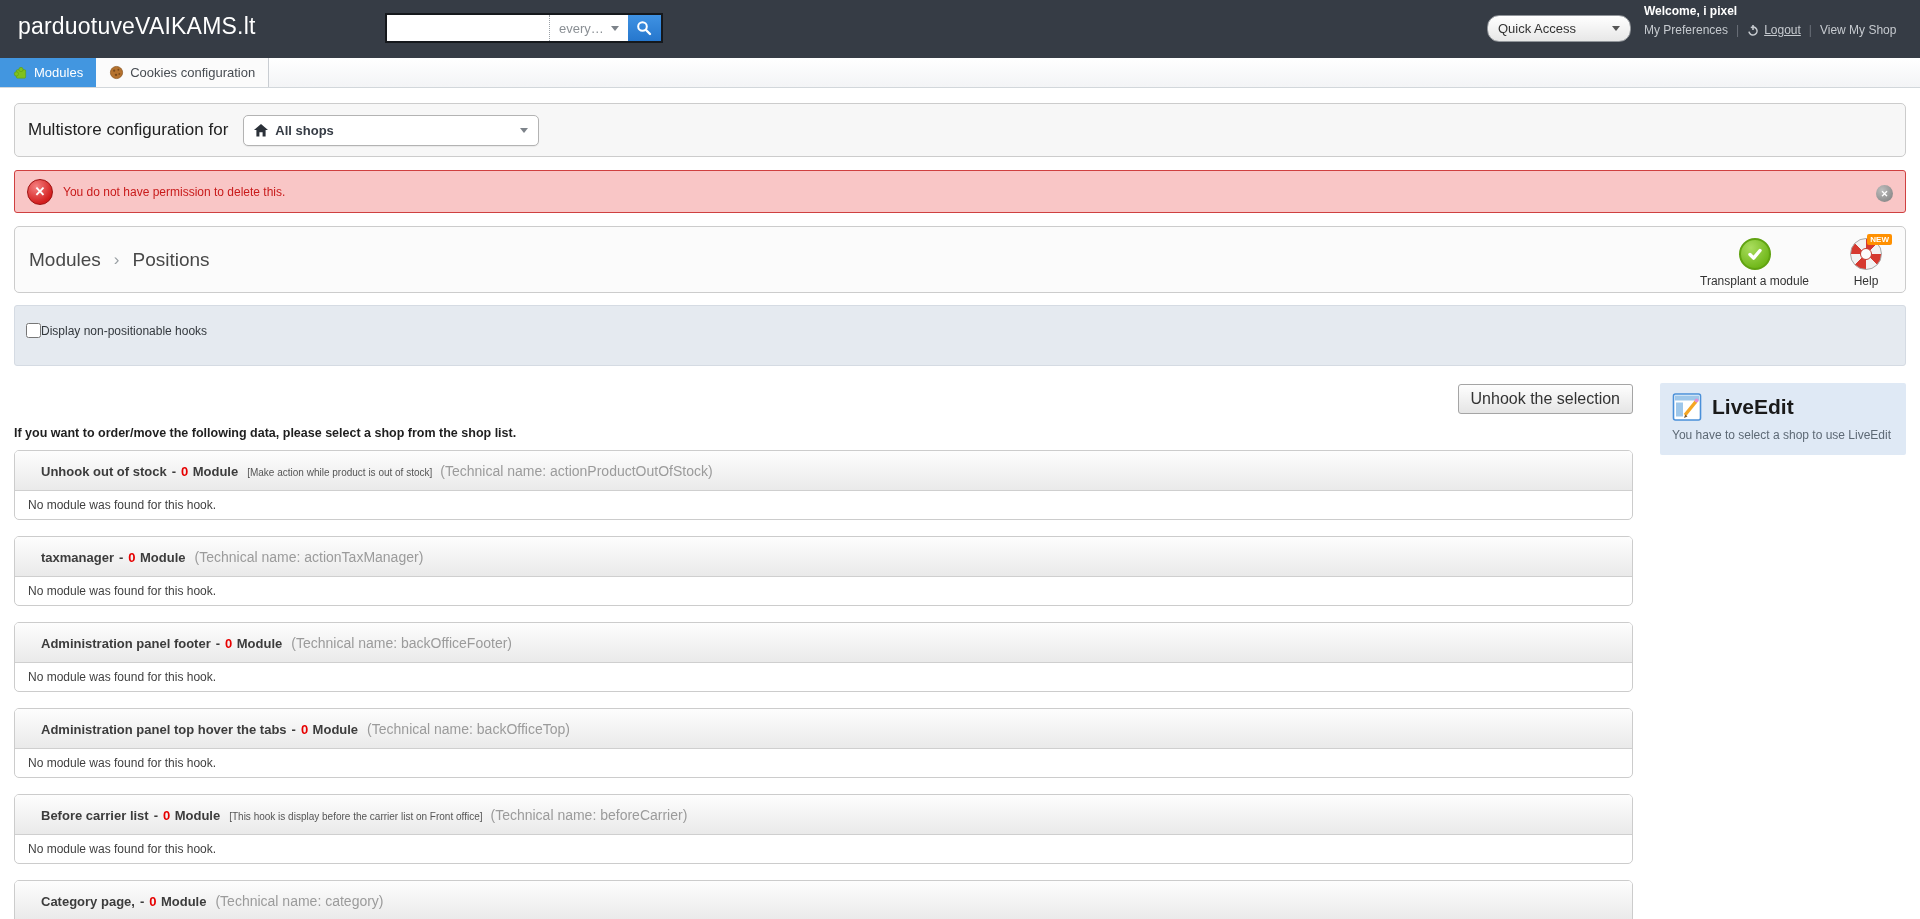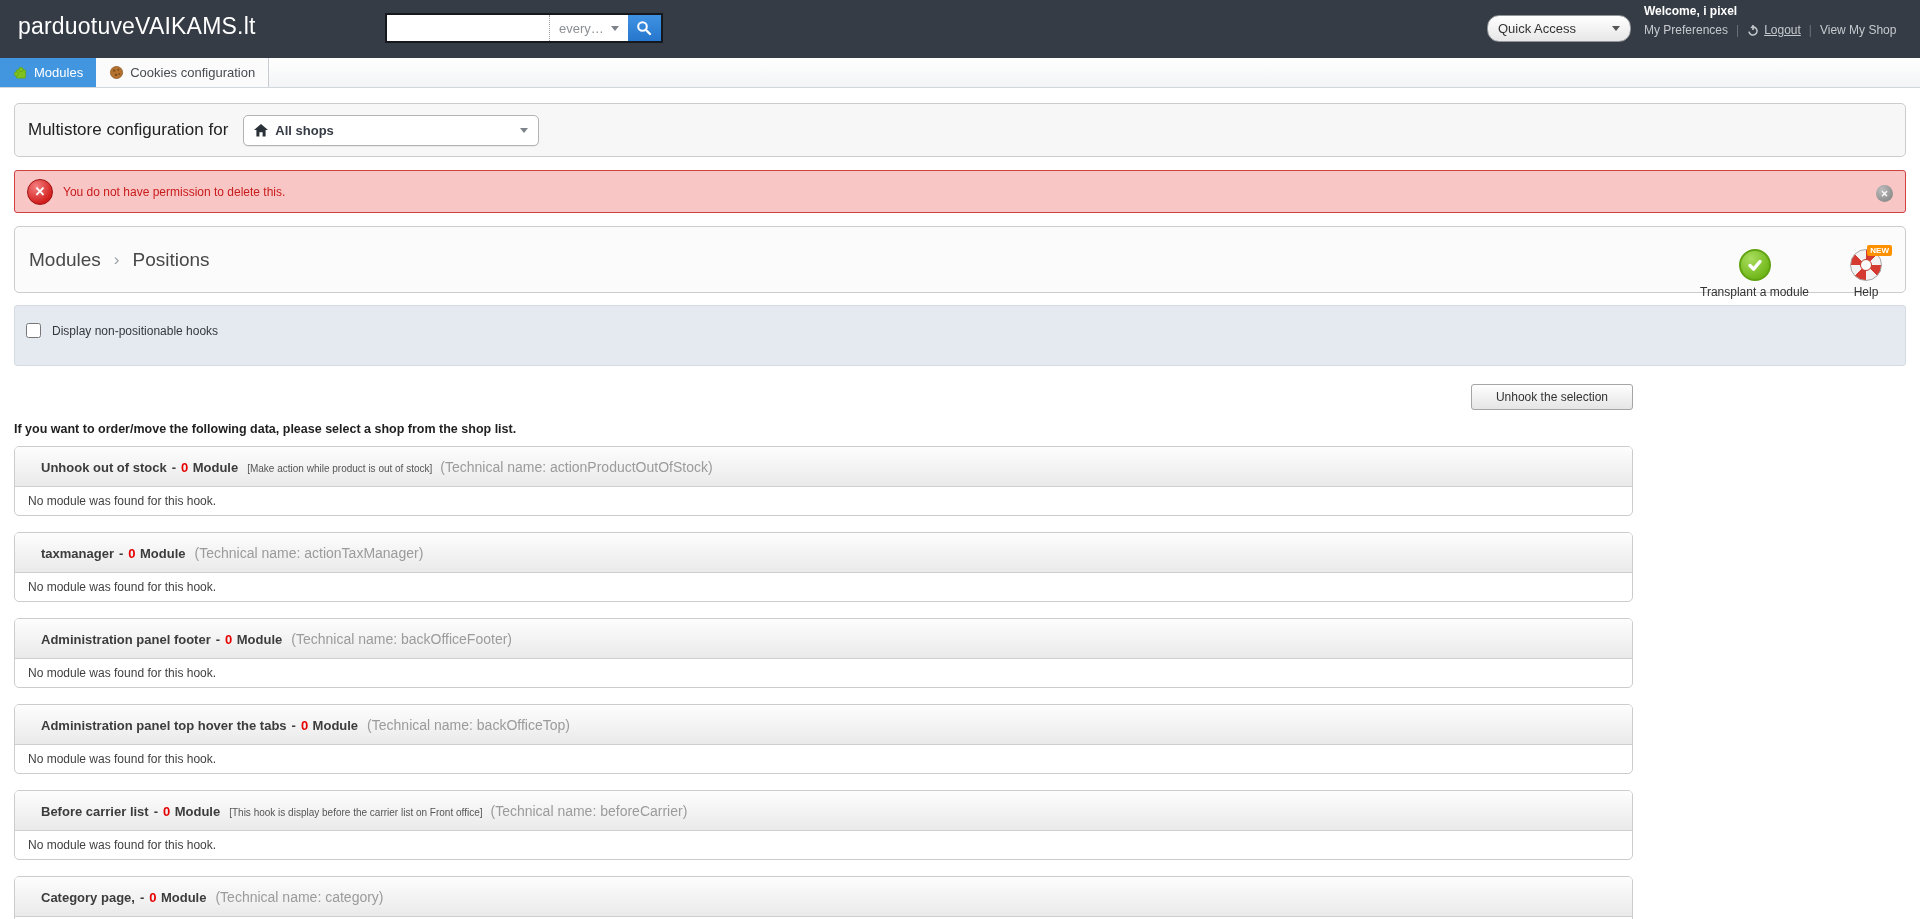--- a/index.html
+++ b/index.html
@@ -42,42 +42,42 @@
   .error-banner { margin-top:13px; height:43px; background:#f9c6c6; border:1px solid #cf4040; border-radius:3px; display:flex; align-items:center; padding:0 12px; position:relative; color:#c81b1b; font-size:12px; }
   .error-icon { width:26px; height:26px; border-radius:50%; flex:0 0 26px; background:radial-gradient(circle at 35% 28%, #f58080, #d21d1d 72%); border:1px solid #9e1010; color:#fff; display:flex; align-items:center; justify-content:center; font-weight:bold; font-size:13px; margin-right:10px; }
   .error-close { position:absolute; right:12px; top:14px; width:17px; height:17px; border-radius:50%; background:radial-gradient(circle at 35% 30%, #bdbdbd, #7c7c7c); color:#fff; font-size:9px; font-weight:bold; display:flex; align-items:center; justify-content:center; cursor:pointer; }
 
   .page-header { margin-top:13px; height:67px; background:#fbfbfb; display:flex; align-items:center; padding:0 14px; position:relative; }
   .breadcrumb { display:flex; align-items:center; gap:13px; font-size:19px; color:#484848; }
   .crumb-link { cursor:pointer; }
   .crumb-sep { color:#9aa0a4; font-size:17px; }
   .header-actions { position:absolute; right:22px; top:9px; display:flex; gap:40px; align-items:flex-start; }
   .action { display:flex; flex-direction:column; align-items:center; font-size:12px; color:#333; cursor:pointer; }
-  .action-icon { height:36px; display:flex; align-items:center; margin-bottom:2px; position:relative;margin-top:11px; }
+  .action-icon { height:36px; display:flex; align-items:center; margin-bottom:2px; position:relative; }
   .green-circle { width:32px; height:32px; border-radius:50%; background:radial-gradient(circle at 35% 28%, #aadd5e, #70b71a 75%); border:2px solid #61a312; display:flex; align-items:center; justify-content:center; }
   .buoy-wrap { position:relative; width:34px; height:34px; }
   .buoy { position:absolute; inset:1px; border-radius:50%; border:1px solid #a7a7a7;
     background:conic-gradient(#d6392f 0 45deg,#f2f2f2 45deg 90deg,#d6392f 90deg 135deg,#f2f2f2 135deg 180deg,#d6392f 180deg 225deg,#f2f2f2 225deg 270deg,#d6392f 270deg 315deg,#f2f2f2 315deg 360deg); }
   .buoy::after { content:''; position:absolute; inset:9px; background:#fdfdfd; border:1px solid #c23a30; border-radius:50%; }
   .new-badge { position:absolute; top:-3px; right:-9px; background:#ff9000; color:#fff; font-size:8px; font-weight:bold; padding:1px 3px; border-radius:2px; z-index:2; }
 
   .show-panel { margin-top:12px; height:61px; background:#e5eaf0; border:1px solid #d5dbe3; border-radius:3px; padding:8px 11px; }
   .show-row { display:flex; align-items:center; gap:9px; font-size:12px; color:#1d2733; }
   .select-wrap { position:relative; }
   .show-select { width:388px; height:26px; font-size:12.5px; font-family:inherit; border:1px solid #7e7e7e; border-radius:2px; background:#fff; padding:0 22px 0 5px; color:#111; appearance:none; -webkit-appearance:none; cursor:pointer; }
   .select-chevron { position:absolute; right:7px; top:9px; pointer-events:none; }
-  .nonpos-row { display:flex; align-items:center; gap:11px; margin-top:9px; font-size:12px; color:#33383d; }
+  .nonpos-row { display:flex; align-items:center; margin-top:9px; font-size:12px; color:#33383d; }
   .nonpos-row input { width:15px; height:15px; cursor:pointer; }
 
   .main-row { display:flex; align-items:flex-start; }
   .left-col { width:1619px; }
   .right-col { width:246px; margin-left:27px; }
 
   .unhook-row { margin-top:18px; text-align:right; }
-  .unhook-btn { font-size:12px; font-family:inherit; color:#333; background:linear-gradient(#fefefe,#e5e5e5); border:1px solid #a5a5a5; border-radius:3px; padding:5px 24px; cursor:pointer; }
+  .unhook-btn { font-size:16px; font-family:inherit; color:#333; background:linear-gradient(#fefefe,#e5e5e5); border:1px solid #a5a5a5; border-radius:3px; padding:5px 12px; cursor:pointer; }
 
   .live-edit { margin-top:17px; height:72px; background:#dfe9f5; border-radius:2px; padding:9px 12px; }
   .le-head { display:flex; align-items:center; gap:10px; }
   .le-title { font-size:21px; font-weight:bold; color:#1a1a1a; }
   .le-note { font-size:12px; color:#5d6975; margin-top:6px; }
 
   .instruction { margin-top:12px; font-size:12.5px; font-weight:bold; color:#1f1f1f; }
 
   .hook-list { margin-top:10px; }
   .hook-panel { border:1px solid #cccccc; border-radius:5px; overflow:hidden; background:#fff; margin-bottom:16px; }
@@ -287,15 +287,31 @@
             <span class="hook-module">Module</span>
             
             <span class="hook-tech">(Technical name: category)</span>
           </div>
           <div class="hook-body">No module was found for this hook.</div>
         </div>
 
       </div>
     </div>
 
+    <div class="right-col">
+      <div class="live-edit">
+        <div class="le-head">
+          <svg width="30" height="30" viewBox="0 0 30 30">
+            <rect x="1.5" y="2" width="27" height="26" rx="2" fill="#ffffff" stroke="#4a90d9" stroke-width="1.6"></rect>
+            <rect x="3" y="3.5" width="24" height="5" fill="#9ec7ea"></rect>
+            <rect x="4" y="10.5" width="7" height="14" fill="#9ec7ea"></rect>
+            <line x1="13" y1="23" x2="24" y2="9.5" stroke="#f5a623" stroke-width="3.4"></line>
+            <circle cx="24.6" cy="8.6" r="2" fill="#e08fd4"></circle>
+            <path d="M12 26 l1.2 -3.4 l2.3 1.9 Z" fill="#7c5a2b"></path>
+          </svg>
+          <span class="le-title">LiveEdit</span>
+        </div>
+        <div class="le-note">You have to select a shop to use LiveEdit</div>
+      </div>
+    </div>
   </div>
 
 </div>
 
 </body></html>

